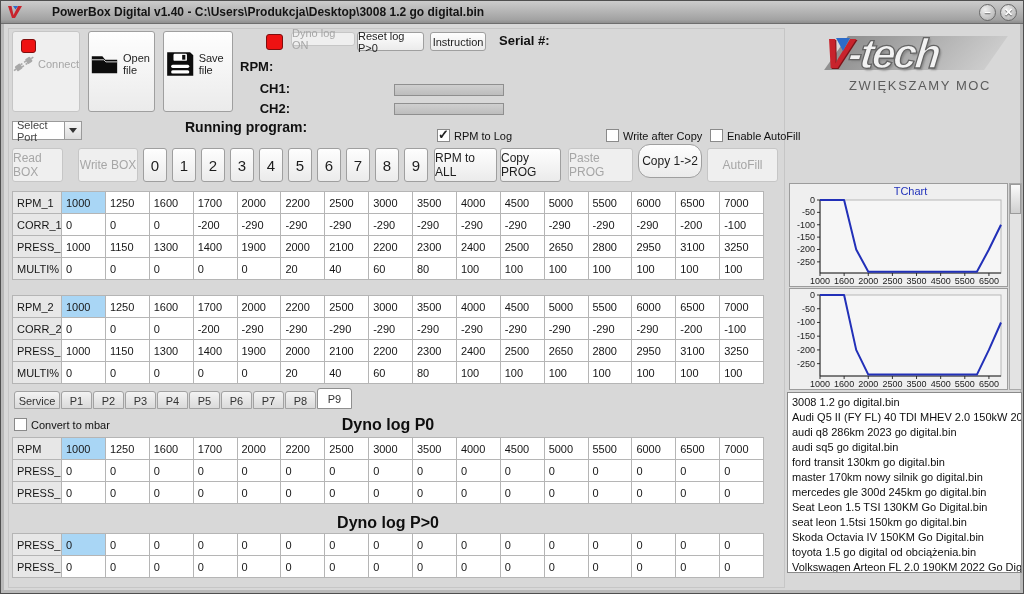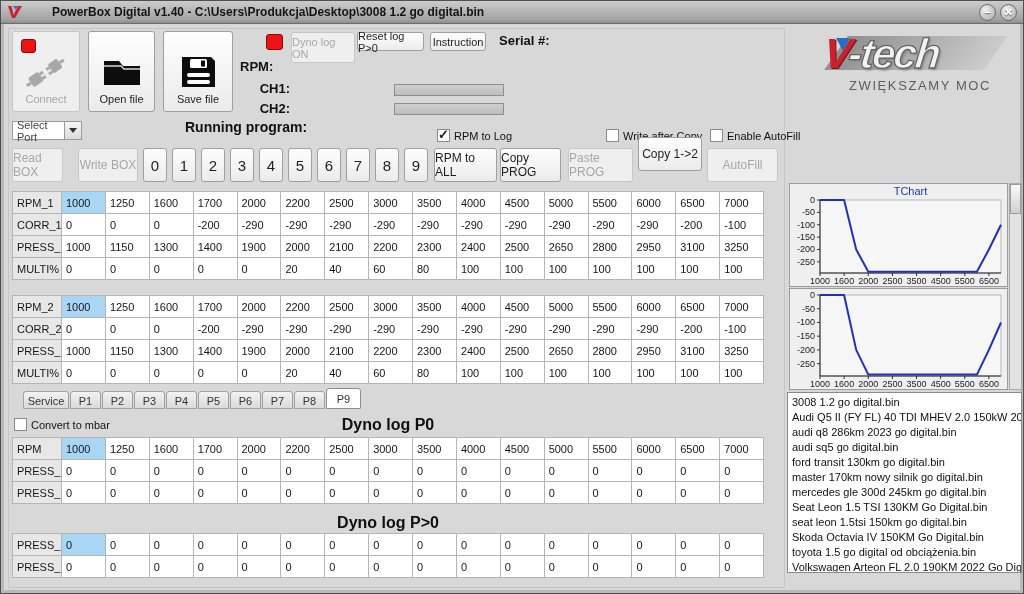--- a/index.html
+++ b/index.html
@@ -13,21 +13,21 @@
   .win-controls{margin-left:auto;display:flex;gap:4px;}
   .win-btn{width:17px;height:17px;border-radius:50%;border:1px solid #6a6a6a;
            background:radial-gradient(circle at 35% 30%,#efefef,#a8a8a8);
            color:#fff;text-shadow:0 1px 1px #555;font-size:11px;font-weight:bold;
            display:flex;align-items:center;justify-content:center;box-sizing:border-box;cursor:default;}
   
   .btn{position:absolute;background:linear-gradient(180deg,#fefefe,#ebebeb);
        border:1px solid #9f9f9f;border-radius:3px;color:#1d1d1d;font-size:12px;
        display:flex;align-items:center;justify-content:center;box-sizing:border-box;cursor:default;}
   .btn.disabled{color:#a6a6a6;background:#efefef;border-color:#c6c6c6;}
-  .bigbtn{flex-direction:column;justify-content:flex-end;padding-bottom:6px;font-size:11px;gap:3px;}
+  .bigbtn{flex-direction:row;justify-content:flex-end;padding-bottom:16px;font-size:11px;gap:3px;}
   .numbtn{position:static;width:24px;height:34px;font-size:15px;}
   .led{width:17px;height:16px;background:#ee1212;border:1px solid #7e0e0e;border-radius:3px;box-sizing:border-box;}
   .bigbtn .led{position:absolute;left:8px;top:7px;width:15px;height:14px;}
   
   .lbl{position:absolute;font-size:13px;color:#111;white-space:nowrap;font-weight:bold;}
   .pbar{position:absolute;width:110px;height:12px;background:linear-gradient(180deg,#cfcfcf,#bdbdbd);
         border:1px solid #8f8f8f;box-sizing:border-box;}
   
   .dropdown{position:absolute;background:#fff;border:1px solid #9a9a9a;font-size:11px;color:#444;
             display:flex;align-items:center;box-sizing:border-box;}
@@ -40,21 +40,21 @@
   .cb{width:13px;height:13px;background:#fff;border:1px solid #8a8a8a;box-sizing:border-box;position:relative;}
   .cb.checked::after{content:"✓";position:absolute;left:0px;top:-3px;font-size:13px;font-weight:bold;color:#222;}
   
   .tablehost{position:absolute;}
   table.datatable{border-collapse:collapse;table-layout:fixed;width:752px;background:#fff;}
   table.datatable td{border:1px solid #b5b5b5;height:21px;font-size:11px;color:#161616;
                      padding:0 0 0 4px;overflow:hidden;white-space:nowrap;}
   table.datatable td.rowlabel{background:#e7e7e7;width:44px;}
   table.datatable td.hl{background:#a9d6f5;}
   
-  .tabstrip{position:absolute;left:23px;top:388px;display:flex;align-items:flex-end;height:21px;}
+  .tabstrip{position:absolute;left:14px;top:388px;display:flex;align-items:flex-end;height:21px;}
   .tab{width:31px;height:18px;line-height:18px;text-align:center;font-size:11px;color:#333;
        background:linear-gradient(180deg,#f3f3f3,#dadada);border:1px solid #a2a2a2;
        border-radius:3px 3px 0 0;margin-right:1px;box-sizing:border-box;}
   .tab.wide{width:46px;}
   .tab.active{width:35px;height:21px;line-height:21px;background:#fff;border-color:#8f8f8f;}
   .dynotitle{position:absolute;left:12px;width:752px;text-align:center;font-size:16px;font-weight:bold;color:#0e0e0e;}
   
   .chartbox{position:absolute;background:#efefef;border:1px solid #9c9c9c;box-sizing:border-box;}
   .vscroll{position:absolute;width:13px;background:#e3e3e3;border:1px solid #aaa;box-sizing:border-box;}
   .vscroll .thumb{position:absolute;left:0px;top:0px;width:11px;height:30px;
@@ -134,21 +134,21 @@
     </svg>
     <span>Save file</span>
   </div>
 
   <div class="dropdown" style="left:12px;top:121px;width:70px;height:19px;">
     <span class="dtext">Select Port</span>
     <span class="dd-btn"></span>
   </div>
 
   <span class="led" style="position:absolute;left:266px;top:34px;"></span>
-  <div class="btn disabled" style="left:291px;top:32px;width:64px;height:31px;font-size:11px;">
+  <div class="btn disabled" style="left:291px;top:32px;width:64px;height:14px;font-size:11px;">
       <span>Dyno log ON</span>
     </div>
   <div class="btn" style="left:357px;top:32px;width:67px;height:19px;font-size:11px;">
       <span>Reset log P&gt;0</span>
     </div>
   <div class="btn" style="left:430px;top:32px;width:56px;height:19px;font-size:11px;">
       <span>Instruction</span>
     </div>
   <span class="lbl" style="left:499px;top:33px;">Serial #:</span>
 
@@ -201,21 +201,21 @@
     </div>
   <div class="btn" style="left:434px;top:148px;width:63px;height:34px;">
       <span>RPM to ALL</span>
     </div>
   <div class="btn" style="left:500px;top:148px;width:61px;height:34px;">
       <span>Copy PROG</span>
     </div>
   <div class="btn disabled" style="left:568px;top:148px;width:65px;height:34px;">
       <span>Paste PROG</span>
     </div>
-  <div class="btn" style="left:638px;top:137px;width:64px;height:34px;">
+  <div class="btn" style="left:638px;top:144px;width:64px;height:34px;border-radius:12px;">
       <span>Copy 1-&gt;2</span>
     </div>
   <div class="btn disabled" style="left:707px;top:148px;width:71px;height:34px;">
       <span>AutoFill</span>
     </div>
 
   <div class="tablehost" id="ptable1" style="left:12px;top:191px;">
       <table class="datatable">
         <tbody>
           <tr>

